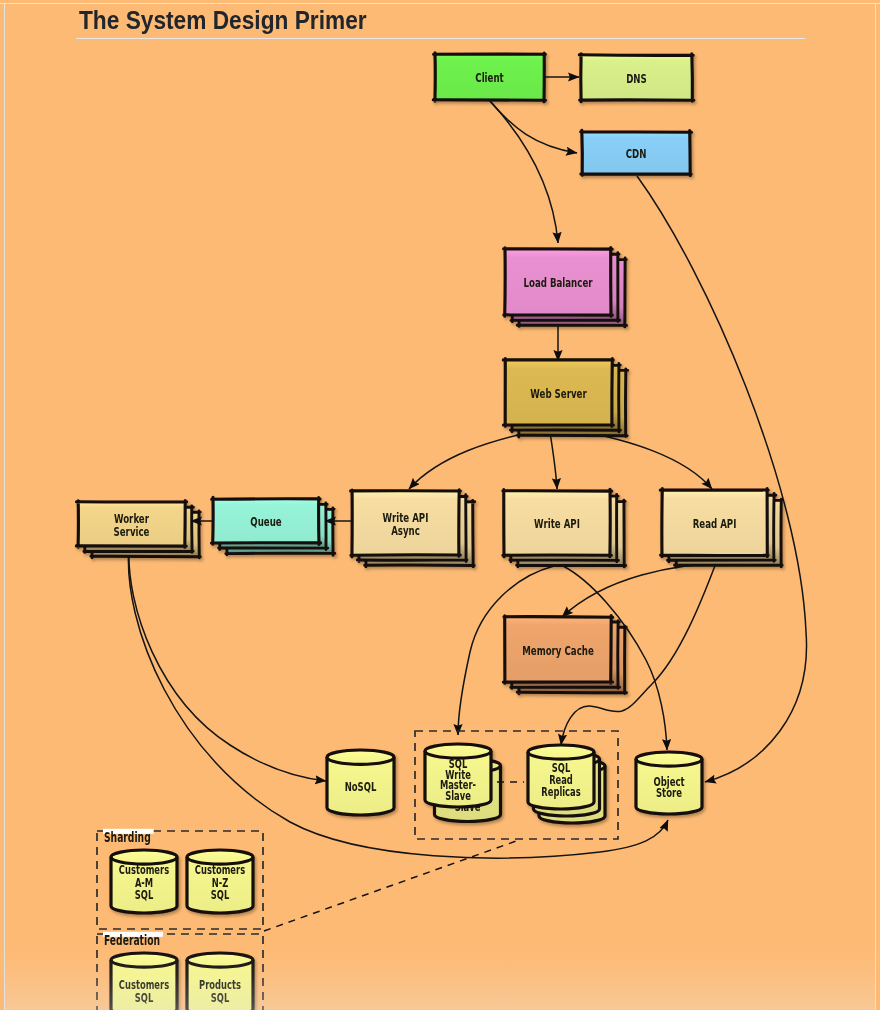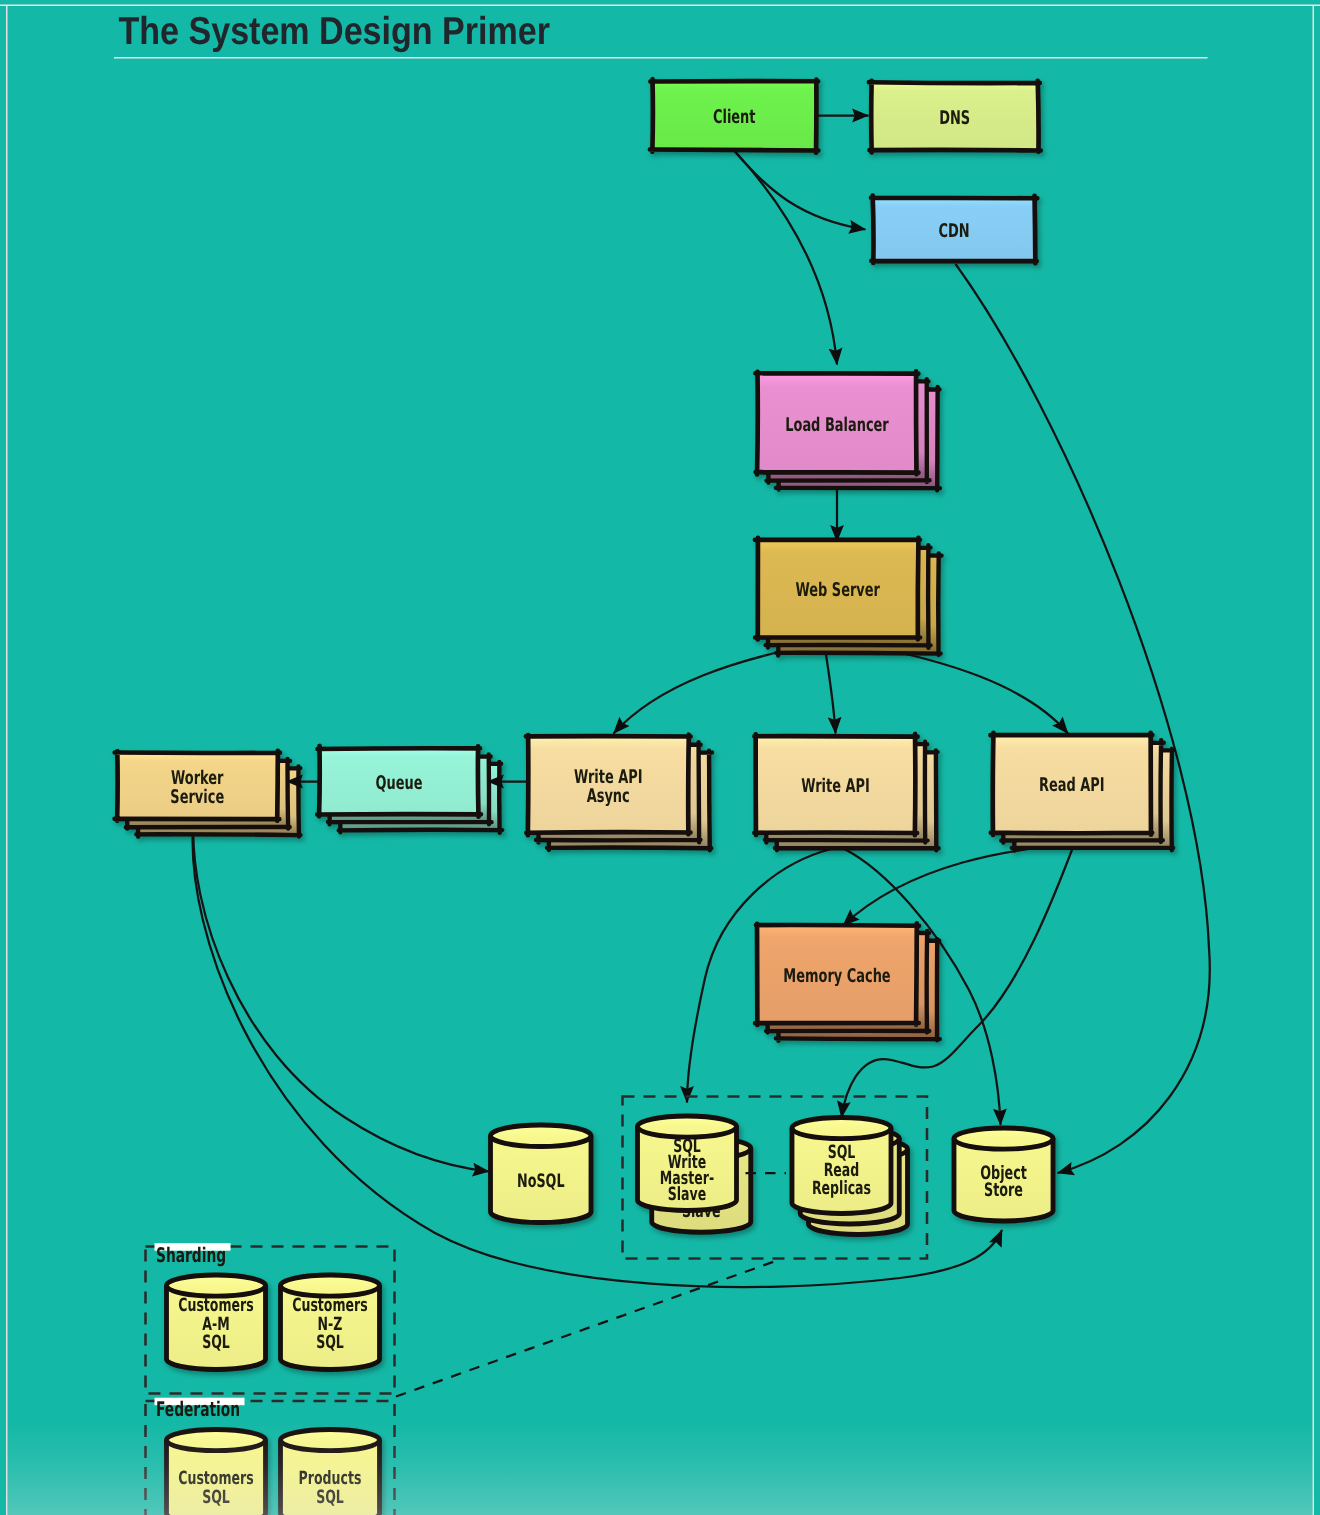--- a/index.html
+++ b/index.html
@@ -1,17 +1,17 @@
 <!DOCTYPE html>
 <html><head>
 <meta charset="utf-8">
 <style>
   html,body{margin:0;padding:0;background:#fff;}
   body{width:880px;height:1010px;overflow:hidden;font-family:"Liberation Sans",sans-serif;}
-  #page{position:relative;width:880px;height:1010px;background:#14b8a6;box-sizing:border-box;}
+  #page{position:relative;width:880px;height:1010px;background:#fdba74;box-sizing:border-box;}
   .frame-top{position:absolute;left:0;top:3px;width:880px;height:1px;background:#e8e8e8;}
   .frame-left{position:absolute;left:4px;top:4px;width:1px;height:1006px;background:#e2e2e2;}
   .frame-right{position:absolute;left:875px;top:4px;width:1px;height:1006px;background:#e2e2e2;}
   #title{position:absolute;left:79px;top:6px;font-size:26px;font-weight:bold;color:#21262c;
          font-family:"Liberation Sans",sans-serif;margin:0;line-height:28px;white-space:nowrap;
          transform:scaleX(0.873);transform-origin:0 0;}
   #title-rule{position:absolute;left:76px;top:38px;width:729px;height:1px;background:#e6e8ea;}
   #diagram{position:absolute;left:0;top:0;width:880px;height:1010px;}
   .bottom-fade{position:absolute;left:5px;bottom:0;width:870px;height:62px;
      background:linear-gradient(to bottom, rgba(238,238,238,0) 0%, rgba(238,238,238,0.10) 45%, rgba(236,236,236,0.26) 92%, rgba(232,232,232,0.32) 100%);pointer-events:none;}

